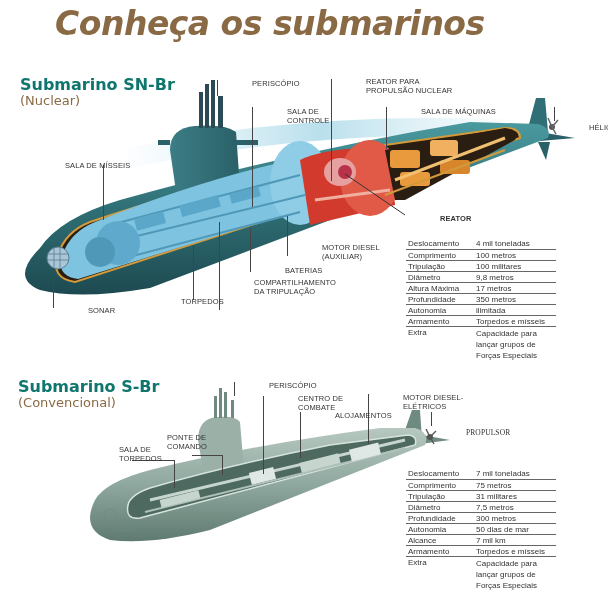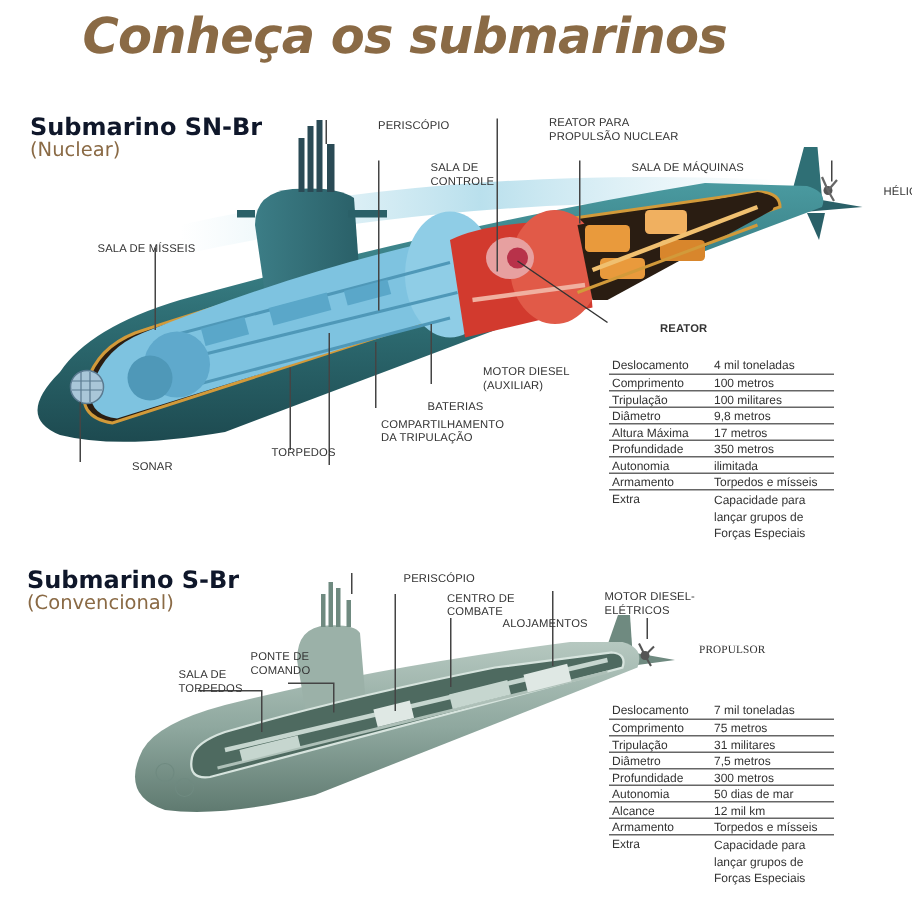--- a/index.html
+++ b/index.html
@@ -7,21 +7,21 @@
   body { position: relative; font-family: "Liberation Sans", sans-serif; color: #3a3a3a; }
 
   .main-title {
     position: absolute; left: 20px; top: 4px;
     font-family: "DejaVu Sans", sans-serif; font-weight: bold; font-style: italic;
     font-size: 33px; color: #8a6a45; letter-spacing: -0.5px; margin-left: 35px;
   }
 
   .sub-title {
     position: absolute; font-family: "DejaVu Sans", sans-serif; font-weight: bold;
-    font-size: 16px; color: #0f172a; line-height: 17px;
+    font-size: 16px; color: #0f766e; line-height: 17px;
   }
   .sub-type {
     position: absolute; font-family: "DejaVu Sans", sans-serif;
     font-size: 13px; color: #8a6a45;
   }
 
   .label {
     position: absolute; font-family: "Liberation Sans", sans-serif;
     font-size: 7.5px; color: #333; text-transform: uppercase; line-height: 9px;
     white-space: nowrap; letter-spacing: 0.1px; padding-left: 32px;
@@ -279,21 +279,21 @@
   <tr class="ruled">
         <td class="k">Profundidade</td>
         <td class="v">300 metros</td>
       </tr>
   <tr class="ruled">
         <td class="k">Autonomia</td>
         <td class="v">50 dias de mar</td>
       </tr>
   <tr class="ruled">
         <td class="k">Alcance</td>
-        <td class="v">12 mil km</td>
+        <td class="v">7 mil km</td>
       </tr>
   <tr class="ruled">
         <td class="k">Armamento</td>
         <td class="v">Torpedos e mísseis</td>
       </tr>
   <tr>
         <td class="k">Extra</td>
         <td class="v" style="line-height:11px;">Capacidade para lançar grupos de Forças Especiais</td>
       </tr>
 </tbody>

